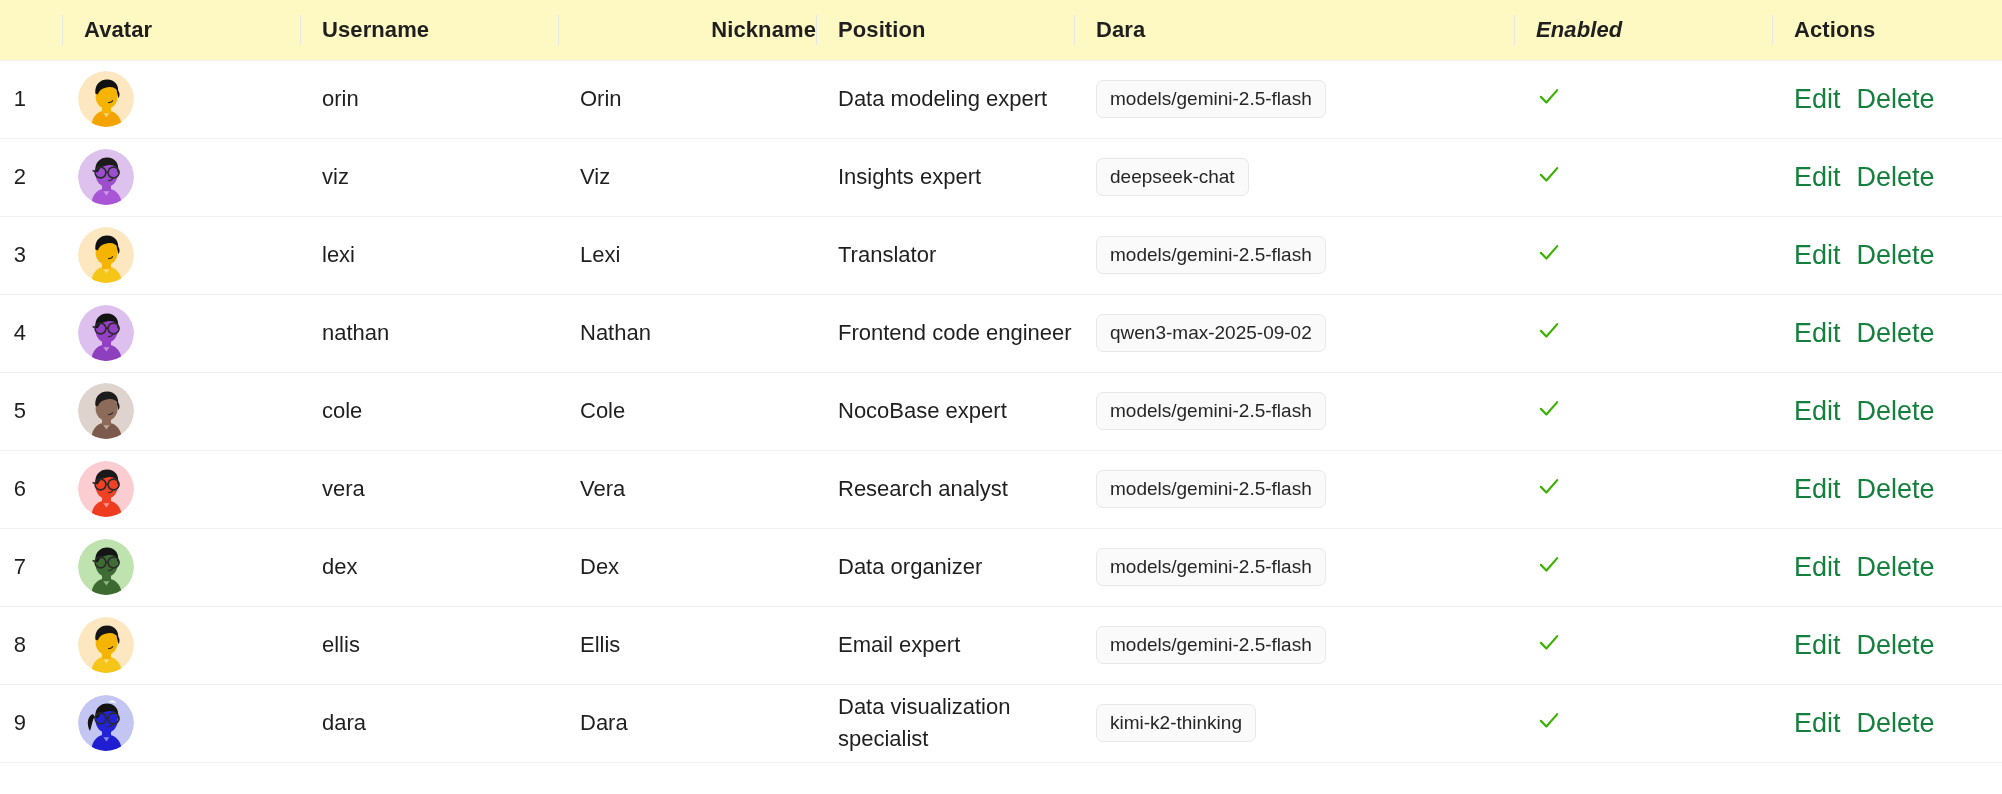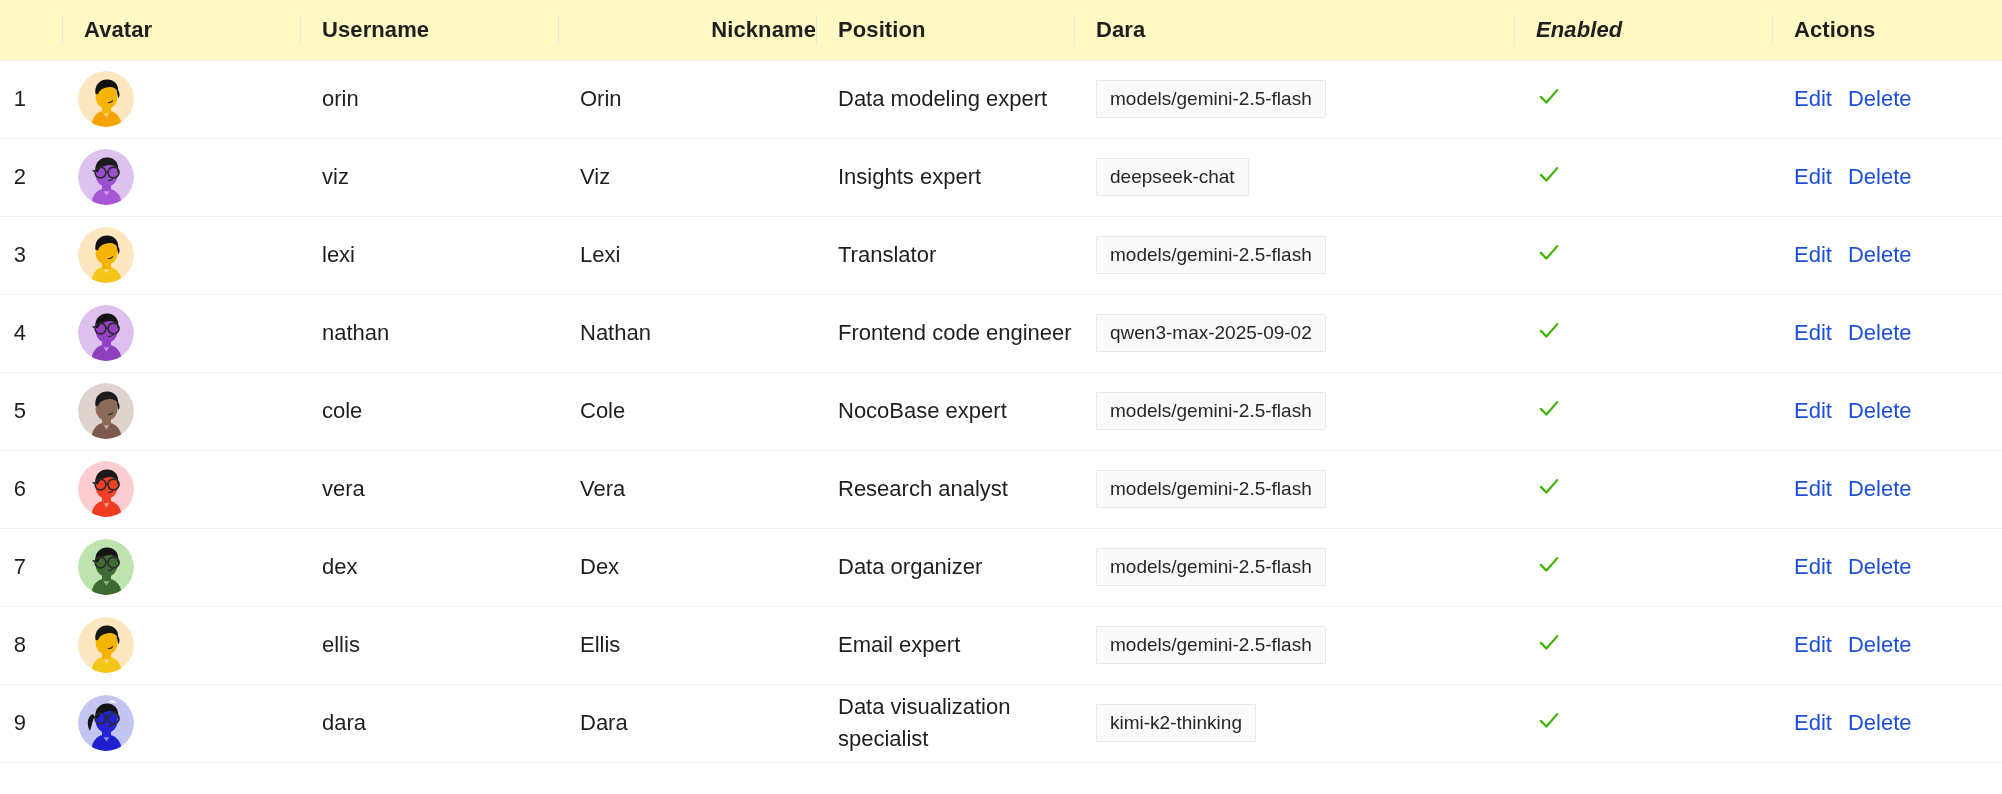--- a/index.html
+++ b/index.html
@@ -86,43 +86,43 @@
     position: relative;
     display: block;
   }
   .avatar svg { display: block; width: 56px; height: 56px; }
 
   
   .model-tag {
     display: inline-block;
     background: #fafafa;
     border: 1px solid #e8e8e8;
-    border-radius: 1px;
+    border-radius: 7px;
     padding: 6px 13px 7px 13px;
     font-size: 19px;
     color: #262626;
     line-height: 1.25;
     font-family: "Liberation Sans", sans-serif;
     white-space: nowrap;
   }
 
   
   .check-icon {
     display: inline-block;
     width: 26px;
     height: 26px;
     color: #3bb200;
   }
   .check-icon svg { display: block; }
 
   
   .actions { white-space: nowrap; }
   .action-link {
-    color: #1d4ed8;
-    font-size: 22px;
+    color: #15803d;
+    font-size: 27px;
     text-decoration: none;
     cursor: pointer;
     margin-top: 18px;
   }
   .action-link + .action-link { margin-left: 16px; }
 </style>
 </head>
 <body>
 
 <div class="table-wrap">

